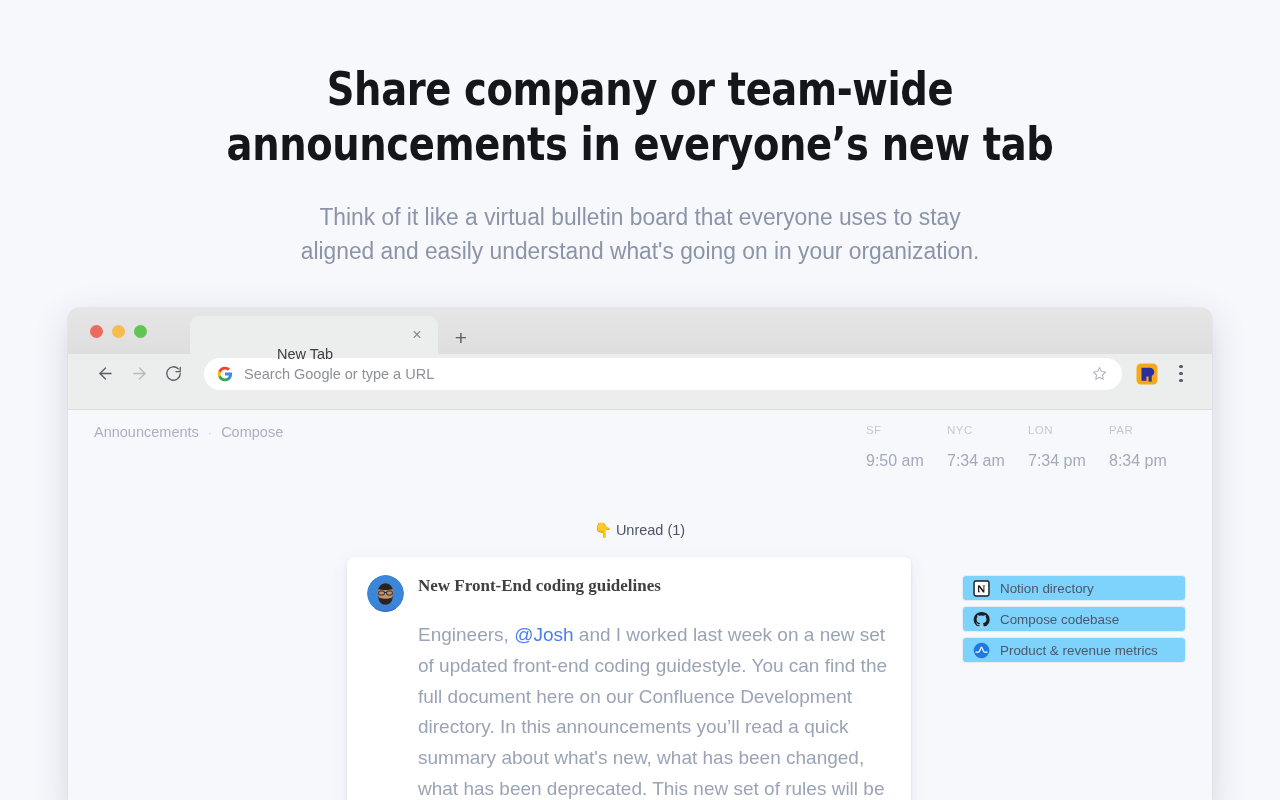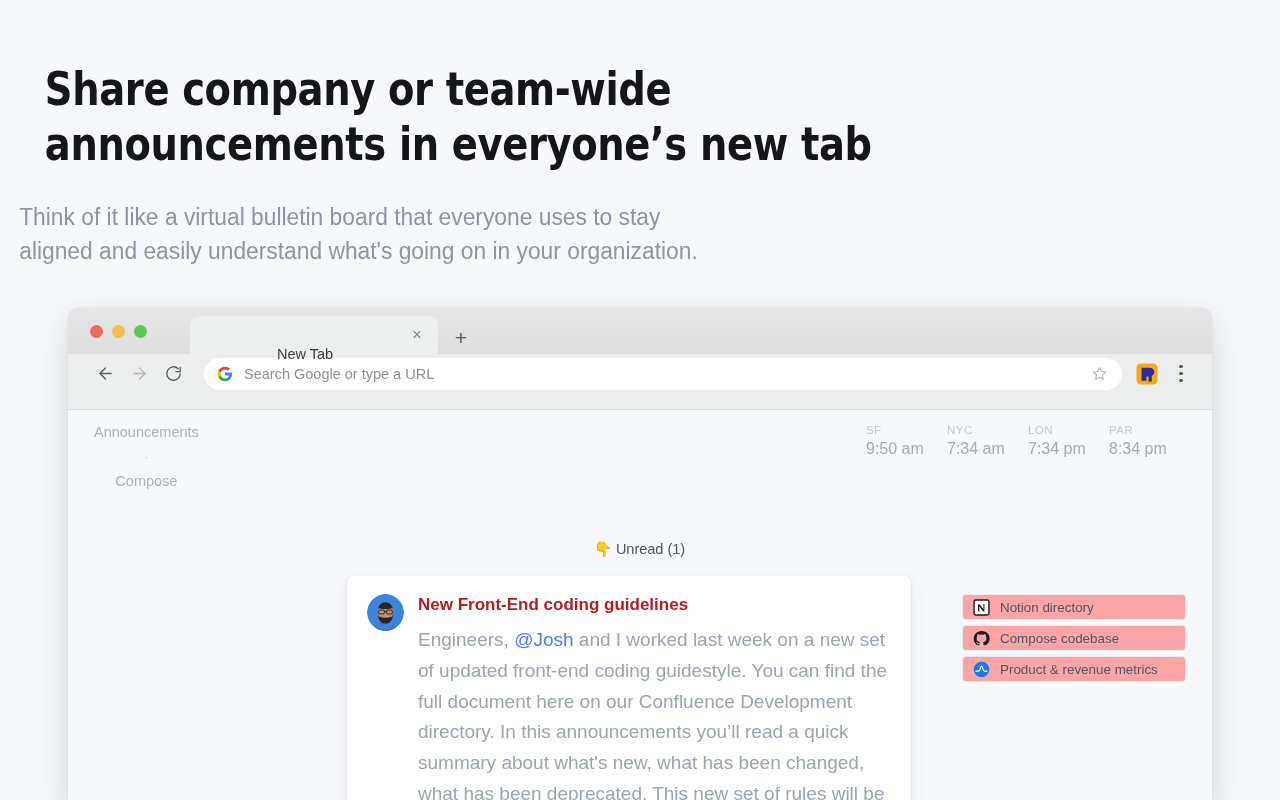--- a/index.html
+++ b/index.html
@@ -4,21 +4,21 @@
 <style>
   * { box-sizing: border-box; margin: 0; padding: 0; }
   html, body {
     width: 1280px; height: 800px;
     background: #f7f8fc;
     font-family: "Liberation Sans", sans-serif;
     overflow: hidden;
   }
 
   
-  .hero { width: 1280px; padding-top: 62px; }
+  .hero { width: 1280px; padding-top: 62px; text-align: center; }
   .hero-title {
     font-family: "DejaVu Sans Condensed", "Liberation Sans Narrow", "Liberation Sans", sans-serif;
     font-weight: 700;
     font-size: 46px;
     line-height: 1.19;
     letter-spacing: -0.4px;
     color: #15161a;
     transform: scaleX(0.93);
   }
   .hero-sub {
@@ -113,29 +113,29 @@
     height: 398px;
     background: #f7f8fc;
     position: relative;
   }
 
   .app-head {
     display: flex; align-items: flex-start;
     justify-content: space-between;
     padding: 14px 22px 0 26px;
   }
-  .crumbs { display: flex; align-items: center; gap: 9px; font-size: 14.5px; flex-direction: column; }
+  .crumbs { display: flex; align-items: center; gap: 9px; font-size: 14.5px; }
   .crumb { color: #a9b1c2; }
   .crumb-dot { color: #c3cad6; font-size: 13px; }
 
   .clocks { display: flex; gap: 0; }
   .clock { text-align: left; min-width: 81px; }
   .clock-city {
     font-size: 11.5px; color: #c2c9d6;
-    letter-spacing: .45px; margin-bottom: 4px;
+    letter-spacing: .45px; margin-bottom: 16px;
   }
   .clock-time { font-size: 16px; color: #a3abba; }
 
   .unread {
     margin-top: 52px; text-align: center;
     font-size: 14.5px; color: #4c5566;
   }
   .unread .emoji { margin-right: 3px; }
 
   
@@ -146,23 +146,23 @@
     width: 564px;
     background: #fff;
     border-radius: 7px;
     box-shadow: 0 1px 3px rgba(70,80,110,.13), 0 6px 18px rgba(70,80,110,.08);
     overflow: hidden;
   }
   .card-body { padding: 18px 22px 16px 20px; display: flex; gap: 14px; }
   .avatar { width: 37px; height: 37px; border-radius: 50%; flex: none; }
   .card-main { flex: 1; padding-top: 1px; }
   .card-title {
-    font-family: Liberation Sans, sans-serif;
-    font-weight: 700; font-size: 17px; color: #b91c1c;
-    margin-bottom: 10px;
+    font-family: Liberation Serif, serif;
+    font-weight: 700; font-size: 17px; color: #404040;
+    margin-bottom: 24px;
   }
   .card-text {
     font-size: 19px; line-height: 1.62; color: #9aa4b6;
   }
   .card-text a { color: #4a7ef0; text-decoration: none; }
 
   .card-foot {
     background: #eef1f5;
     border-top: 1px solid #e4e8ee;
     padding: 10px 20px;
@@ -170,21 +170,21 @@
   }
   .badge {
     background: #fbc012; color: #5a4409;
     font-size: 16px; font-weight: 700; letter-spacing: .5px;
     padding: 5px 9px; border-radius: 4px;
   }
   .date { display: flex; align-items: center; gap: 7px; font-size: 12px; color: #97a1b2; font-weight: 600; }
 
   .rail { position: absolute; left: 894px; top: 18px; width: 224px; }
   .rail-item {
-    height: 26px; background: #fca5a5;
+    height: 26px; background: #7dd3fc;
     border: 1px solid #e7eaf0;
     border-radius: 4px;
     margin-bottom: 5px;
     display: flex; align-items: center;
     padding: 0 10px; gap: 10px;
   }
   .rail-icon { width: 17px; height: 17px; flex: none; }
   .rail-label { font-size: 13.4px; color: #4e576a; }
 </style>
 </head>

